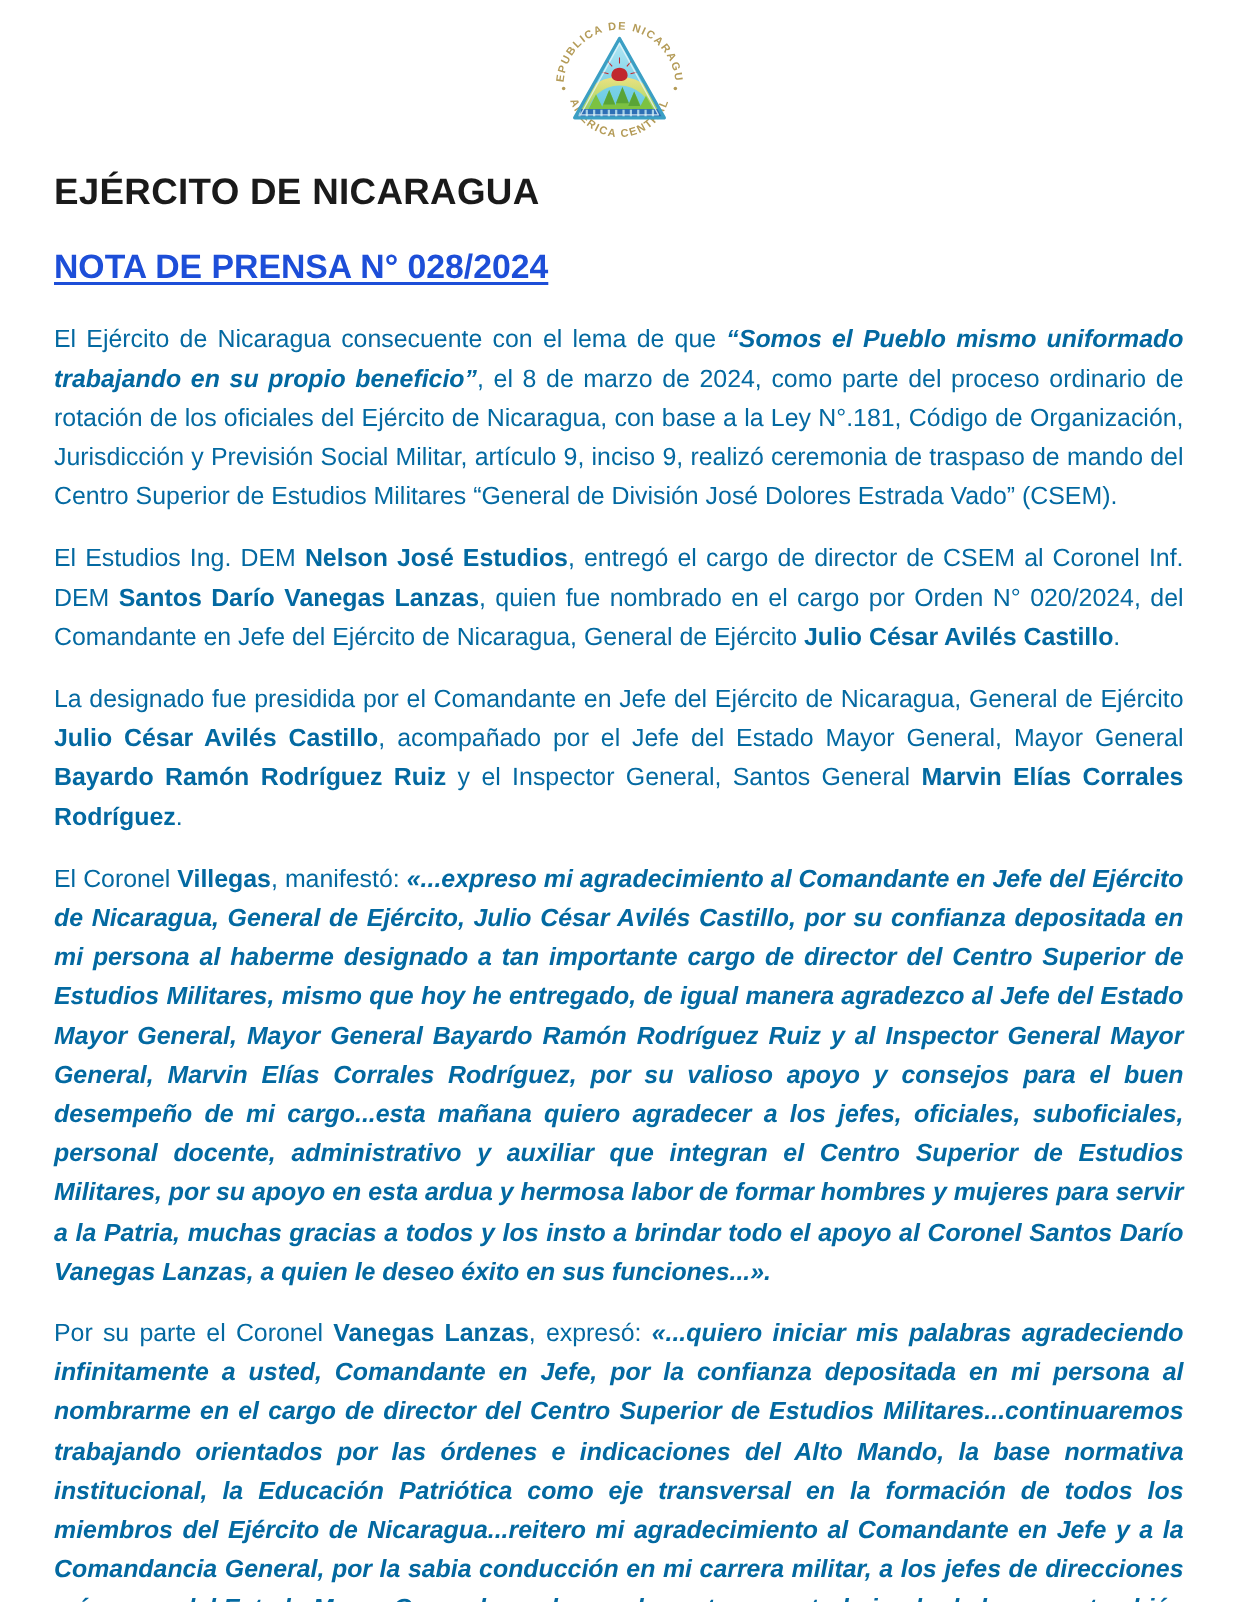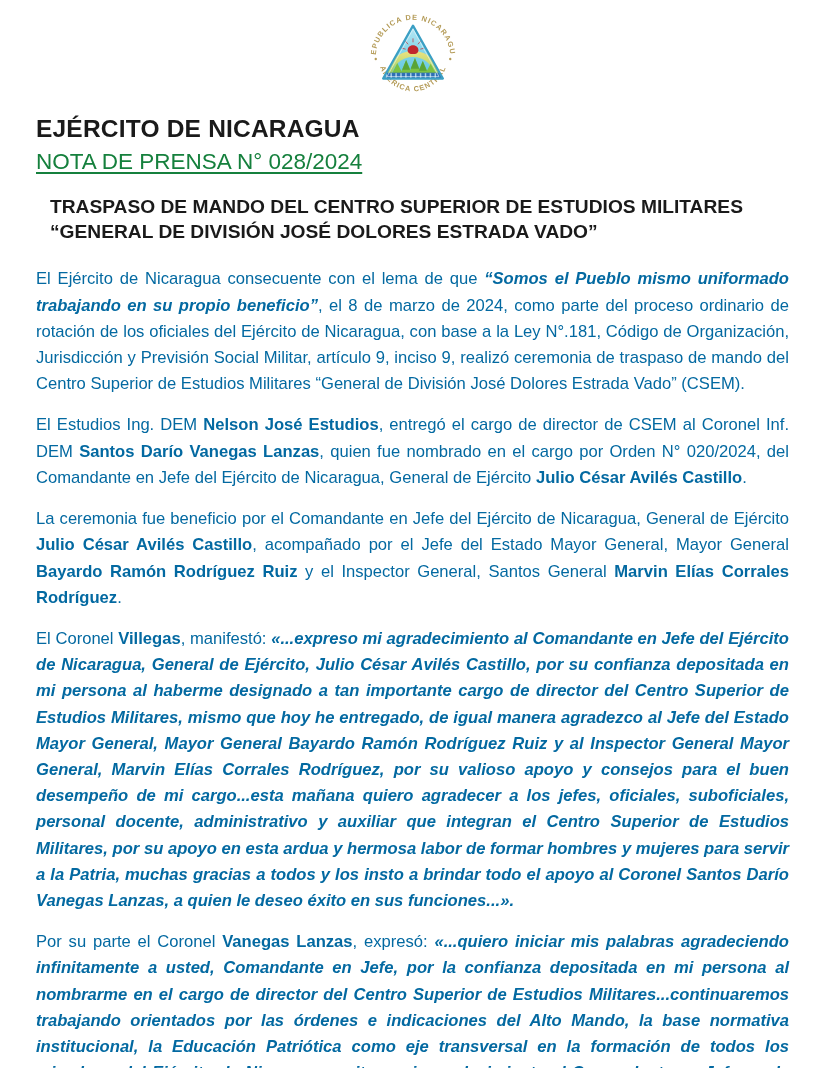--- a/index.html
+++ b/index.html
@@ -45,24 +45,24 @@
   }
   .h-main {
     font-size: 24.5px;
     font-weight: bold;
     letter-spacing: 0.2px;
     line-height: 1.22;
     color: #1a1a1a;
   }
   .h-sub {
     font-size: 22.5px;
-    font-weight: normal;
+    font-weight: bold;
     line-height: 1.22;
-    margin-top: 4px;
-    color: #15803d;
+    margin-top: 20px;
+    color: #1d4ed8;
   }
   .h-sub .ul {
     text-decoration: underline;
     text-underline-offset: 3px;
     text-decoration-thickness: 2px;
   }
   .h-third {
     font-size: 19.2px;
     font-weight: bold;
     line-height: 1.28;
@@ -176,32 +176,28 @@
       </g>
 
       <polygon points="100,36 161,144 39,144" fill="none" stroke="#3b9fc4" stroke-width="4.5" stroke-linejoin="round"></polygon>
       <polygon points="100,43 153,140 47,140" fill="none" stroke="#e8f6fa" stroke-width="1.6" stroke-linejoin="round" opacity="0.8"></polygon>
     </svg>
   </div>
 
   <div class="title-block">
     <div class="h-main">EJÉRCITO DE NICARAGUA</div>
     <div class="h-sub"><span class="ul">NOTA DE PRENSA N° 028/2024</span></div>
-    <div class="h-third">
-      <div>TRASPASO DE MANDO DEL CENTRO SUPERIOR DE ESTUDIOS MILITARES</div>
-      <div>“GENERAL DE DIVISIÓN JOSÉ DOLORES ESTRADA VADO”</div>
-    </div>
   </div>
 
   <div class="body-copy">
 
     <p class="para"><span>El Ejército de Nicaragua consecuente con el lema de que </span><b class="q">“Somos el Pueblo mismo uniformado trabajando en su propio beneficio”</b><span>, el 8 de marzo de 2024, como parte del proceso ordinario de rotación de los oficiales del Ejército de Nicaragua, con base a la Ley N°.181, Código de Organización, Jurisdicción y Previsión Social Militar, artículo 9, inciso 9, realizó ceremonia de traspaso de mando del Centro Superior de Estudios Militares “General de División José Dolores Estrada Vado” (CSEM).</span></p>
 
     <p class="para"><span>El Estudios Ing. DEM </span><b>Nelson José Estudios</b><span>, entregó el cargo de director de CSEM al Coronel Inf. DEM </span><b>Santos Darío Vanegas Lanzas</b><span>, quien fue nombrado en el cargo por Orden N° 020/2024, del Comandante en Jefe del Ejército de Nicaragua, General de Ejército </span><b>Julio César Avilés Castillo</b><span>.</span></p>
 
-    <p class="para"><span>La ceremonia fue beneficio por el Comandante en Jefe del Ejército de Nicaragua, General de Ejército </span><b>Julio César Avilés Castillo</b><span>, acompañado por el Jefe del Estado Mayor General, Mayor General </span><b>Bayardo Ramón Rodríguez Ruiz</b><span> y el Inspector General, Santos General </span><b>Marvin Elías Corrales Rodríguez</b><span>.</span></p>
+    <p class="para"><span>La designado fue presidida por el Comandante en Jefe del Ejército de Nicaragua, General de Ejército </span><b>Julio César Avilés Castillo</b><span>, acompañado por el Jefe del Estado Mayor General, Mayor General </span><b>Bayardo Ramón Rodríguez Ruiz</b><span> y el Inspector General, Santos General </span><b>Marvin Elías Corrales Rodríguez</b><span>.</span></p>
 
     <p class="para quote-para"><span>El Coronel </span><b>Villegas</b><span>, manifestó: </span><span class="q">«...expreso mi agradecimiento al Comandante en Jefe del Ejército de Nicaragua, General de Ejército, Julio César Avilés Castillo, por su confianza depositada en mi persona al haberme designado a tan importante cargo de director del Centro Superior de Estudios Militares, mismo que hoy he entregado, de igual manera agradezco al Jefe del Estado Mayor General, Mayor General Bayardo Ramón Rodríguez Ruiz y al Inspector General Mayor General, Marvin Elías Corrales Rodríguez, por su valioso apoyo y consejos para el buen desempeño de mi cargo...esta mañana quiero agradecer a los jefes, oficiales, suboficiales, personal docente, administrativo y auxiliar que integran el Centro Superior de Estudios Militares, por su apoyo en esta ardua y hermosa labor de formar hombres y mujeres para servir a la Patria, muchas gracias a todos y los insto a brindar todo el apoyo al Coronel Santos Darío Vanegas Lanzas, a quien le deseo éxito en sus funciones...».</span></p>
 
     <p class="para quote-para"><span>Por su parte el Coronel </span><b>Vanegas Lanzas</b><span>, expresó: </span><span class="q">«...quiero iniciar mis palabras agradeciendo infinitamente a usted, Comandante en Jefe, por la confianza depositada en mi persona al nombrarme en el cargo de director del Centro Superior de Estudios Militares...continuaremos trabajando orientados por las órdenes e indicaciones del Alto Mando, la base normativa institucional, la Educación Patriótica como eje transversal en la formación de todos los miembros del Ejército de Nicaragua...reitero mi agradecimiento al Comandante en Jefe y a la Comandancia General, por la sabia conducción en mi carrera militar, a los jefes de direcciones y órganos del Estado Mayor General, con los cuales estaremos trabajando de la mano, también agradezco al Coronel Nelson José Villegas por transmitirme sus experiencias y recomendaciones para un mejor desempeño...».</span></p>
 
   </div>
 </div>
 
 </body></html>

